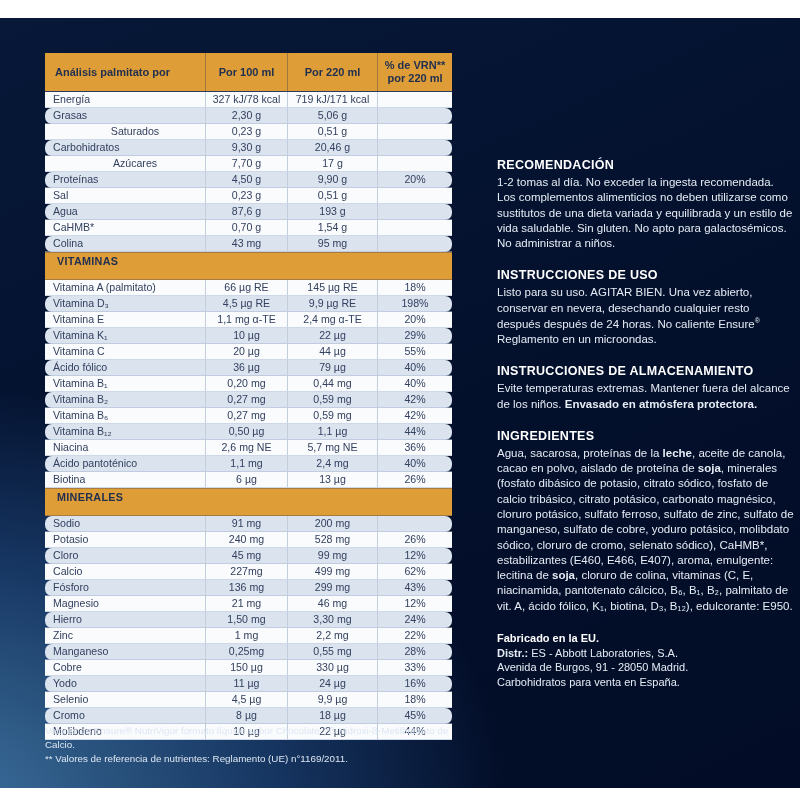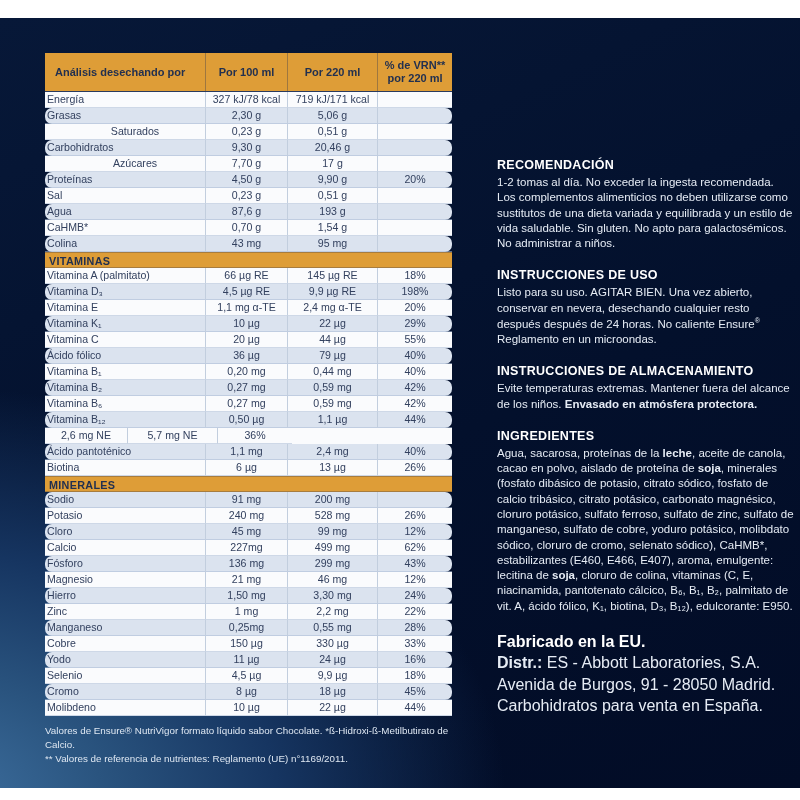--- a/index.html
+++ b/index.html
@@ -29,53 +29,53 @@
   .c-220{width:90px;}
   .c-vrn{width:75px;}
   .t-row{display:flex;background:#FAFBFD;height:16px;}
   .t-row.alt{background:#DBE3EF;border-radius:7px;}
   .t-row > div{
     font-size:10.6px;color:#33415f;line-height:15px;height:16px;
     border-bottom:1px solid rgba(170,188,214,0.55);white-space:nowrap;overflow:hidden;
     text-align:center;padding:0 2px;
   }
   .t-row > div + div{border-left:1px solid #C2CEDE;}
-  .t-row .c-label{text-align:left;padding-left:2px;}
+  .t-row .c-label{text-align:left;padding-left:8px;}
   .t-row .c-label.indent{padding-left:22px;text-align:center;}
   .band{
     background:#DE9D37;color:#22304f;font-weight:bold;font-size:10.8px;
-    height:16px;line-height:16px;padding-left:4px;letter-spacing:0.3px;
+    height:28px;line-height:16px;padding-left:12px;letter-spacing:0.3px;
     border-top:1px solid rgba(40,50,80,0.3);border-bottom:1px solid rgba(40,50,80,0.3);
   }
   
   .footnotes{
     position:absolute;left:45px;top:706px;width:432px;
     font-size:9.8px;color:#DEE7F2;line-height:1.45;
   }
   
   .info-col{position:absolute;left:497px;top:140px;width:297px;color:#E8EDF4;}
   .info-sec{margin-bottom:17px;}
   .info-heading{
     font-size:12.5px;font-weight:bold;color:#ffffff;letter-spacing:0.3px;margin-bottom:3px;
   }
   .info-body{font-size:11.5px;line-height:1.33;color:#E6ECF5;}
   .info-body sup{font-size:7px;}
   .mfr{margin-top:16px;}
-  .mfr-line{font-size:16px;line-height:1.33;color:#E6ECF5;}
+  .mfr-line{font-size:11px;line-height:1.33;color:#E6ECF5;}
   .bold{font-weight:bold;color:#ffffff;}
 </style>
 </head>
 <body>
 
 <div class="page">
   <div class="panel">
 
     <div class="ntable">
       <div class="thead">
-        <div class="th c-label">Análisis desechando por</div>
+        <div class="th c-label">Análisis palmitato por</div>
         <div class="th c-100">Por 100 ml</div>
         <div class="th c-220">Por 220 ml</div>
         <div class="th c-vrn">% de VRN** por 220 ml</div>
       </div>
       <div class="tbody">
           <div class="t-row">
             <div class="c-label">Energía</div>
             <div class="c-100">327 kJ/78 kcal</div>
             <div class="c-220">719 kJ/171 kcal</div>
             <div class="c-vrn"></div>
@@ -189,20 +189,21 @@
             <div class="c-220">0,59 mg</div>
             <div class="c-vrn">42%</div>
           </div>
           <div class="t-row alt">
             <div class="c-label">Vitamina B₁₂</div>
             <div class="c-100">0,50 µg</div>
             <div class="c-220">1,1 µg</div>
             <div class="c-vrn">44%</div>
           </div>
           <div class="t-row">
+            <div class="c-label">Niacina</div>
             <div class="c-100">2,6 mg NE</div>
             <div class="c-220">5,7 mg NE</div>
             <div class="c-vrn">36%</div>
           </div>
           <div class="t-row alt">
             <div class="c-label">Ácido pantoténico</div>
             <div class="c-100">1,1 mg</div>
             <div class="c-220">2,4 mg</div>
             <div class="c-vrn">40%</div>
           </div>

